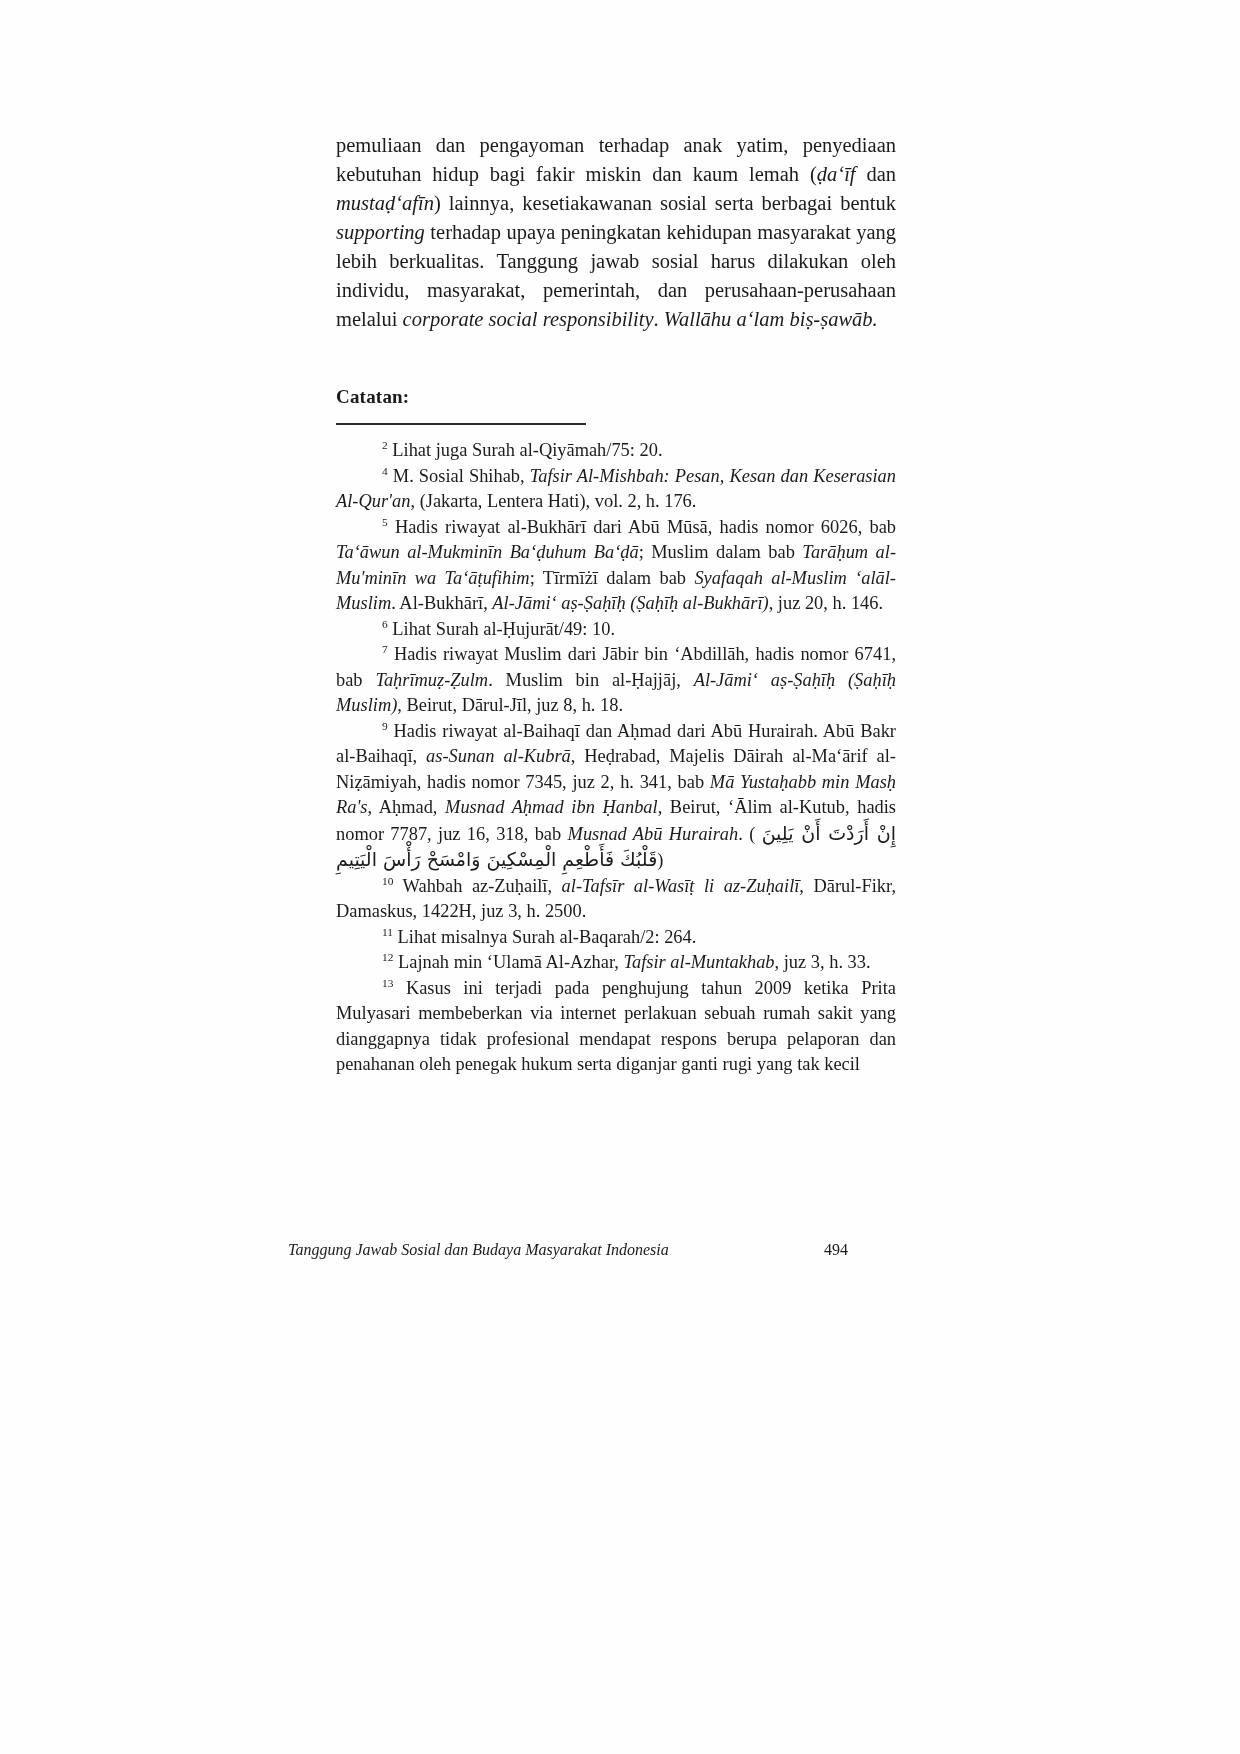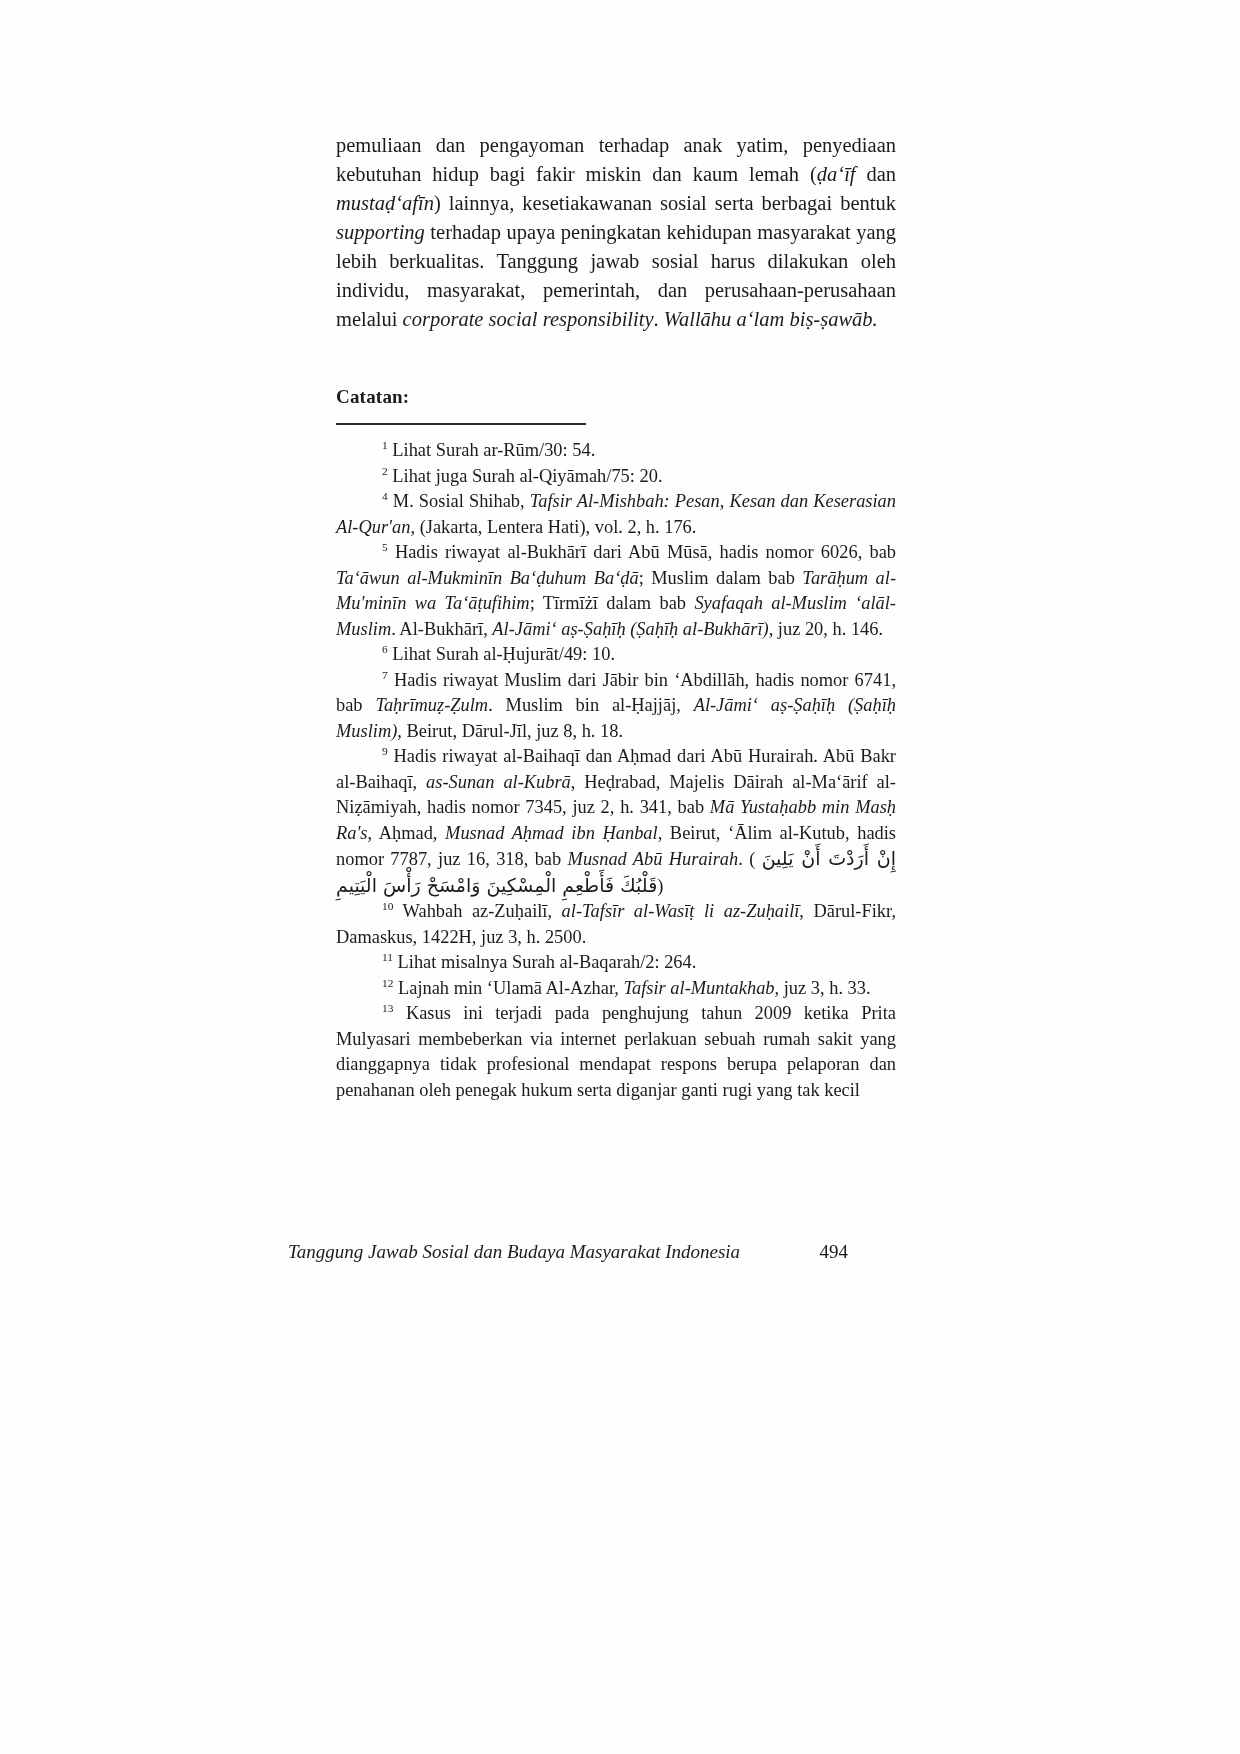--- a/index.html
+++ b/index.html
@@ -61,35 +61,34 @@
     direction: rtl;
   }
   .footer {
     position: absolute;
     left: 288px;
     top: 1241px;
     width: 560px;
     display: flex;
     justify-content: space-between;
     align-items: baseline;
-    font-size: 19px;
+    font-size: 16px;
   }
   .footer-title { font-style: italic; }
   .page-number { font-style: normal; }
 </style>
 </head>
 <body>
 
 <div class="page">
   <div class="content">
     <p class="body-par" id="body-par"><span>pemuliaan dan pengayoman terhadap anak yatim, penyediaan kebutuhan hidup bagi fakir miskin dan kaum lemah (</span><span class="it">ḍa‘īf</span><span> dan </span><span class="it">mustaḍ‘afīn</span><span>) lainnya, kesetiakawanan sosial serta berbagai bentuk </span><span class="it">supporting</span><span> terhadap upaya peningkatan kehidupan masyarakat yang lebih berkualitas. Tanggung jawab sosial harus dilakukan oleh individu, masyarakat, pemerintah, dan perusahaan-perusahaan melalui </span><span class="it">corporate social responsibility</span><span>. </span><span class="it">Wallāhu a‘lam biṣ-ṣawāb.</span></p>
     <h2 class="notes-heading">Catatan:</h2>
     <div class="rule"></div>
     <div id="footnotes">
-        <p class="fn"><sup>1</sup> <span>Lihat Surah ar-Rūm/30: 54.</span></p>
         <p class="fn"><sup>2</sup> <span>Lihat juga Surah al-Qiyāmah/75: 20.</span></p>
         <p class="fn"><sup>4</sup> <span>M. Sosial Shihab, </span><span class="it">Tafsir Al-Mishbah: Pesan, Kesan dan Keserasian Al-Qur'an</span><span>, (Jakarta, Lentera Hati), vol. 2, h. 176.</span></p>
         <p class="fn"><sup>5</sup> <span>Hadis riwayat al-Bukhārī dari Abū Mūsā, hadis nomor 6026, bab </span><span class="it">Ta‘āwun al-Mukminīn Ba‘ḍuhum Ba‘ḍā</span><span>; Muslim dalam bab </span><span class="it">Tarāḥum al-Mu'minīn wa Ta‘āṭufihim</span><span>; Tīrmīżī dalam bab </span><span class="it">Syafaqah al-Muslim ‘alāl-Muslim</span><span>. Al-Bukhārī, </span><span class="it">Al-Jāmi‘ aṣ-Ṣaḥīḥ (Ṣaḥīḥ al-Bukhārī)</span><span>, juz 20, h. 146.</span></p>
         <p class="fn"><sup>6</sup> <span>Lihat Surah al-Ḥujurāt/49: 10.</span></p>
         <p class="fn"><sup>7</sup> <span>Hadis riwayat Muslim dari Jābir bin ‘Abdillāh, hadis nomor 6741, bab </span><span class="it">Taḥrīmuẓ-Ẓulm</span><span>. Muslim bin al-Ḥajjāj, </span><span class="it">Al-Jāmi‘ aṣ-Ṣaḥīḥ (Ṣaḥīḥ Muslim)</span><span>, Beirut, Dārul-Jīl, juz 8, h. 18.</span></p>
         <p class="fn"><sup>9</sup> <span>Hadis riwayat al-Baihaqī dan Aḥmad dari Abū Hurairah. Abū Bakr al-Baihaqī, </span><span class="it">as-Sunan al-Kubrā</span><span>, Heḍrabad, Majelis Dāirah al-Ma‘ārif al-Niẓāmiyah, hadis nomor 7345, juz 2, h. 341, bab </span><span class="it">Mā Yustaḥabb min Masḥ Ra's</span><span>, Aḥmad, </span><span class="it">Musnad Aḥmad ibn Ḥanbal</span><span>, Beirut, ‘Ālim al-Kutub, hadis nomor 7787, juz 16, 318, bab </span><span class="it">Musnad Abū Hurairah</span><span>. ( </span><span class="ar" dir="rtl">إِنْ أَرَدْتَ أَنْ يَلِينَ قَلْبُكَ فَأَطْعِمِ الْمِسْكِينَ وَامْسَحْ رَأْسَ الْيَتِيمِ</span><span>)</span></p>
         <p class="fn"><sup>10</sup> <span>Wahbah az-Zuḥailī, </span><span class="it">al-Tafsīr al-Wasīṭ li az-Zuḥailī</span><span>, Dārul-Fikr, Damaskus, 1422H, juz 3, h. 2500.</span></p>
         <p class="fn"><sup>11</sup> <span>Lihat misalnya Surah al-Baqarah/2: 264.</span></p>
         <p class="fn"><sup>12</sup> <span>Lajnah min ‘Ulamā Al-Azhar, </span><span class="it">Tafsir al-Muntakhab</span><span>, juz 3, h. 33.</span></p>
         <p class="fn"><sup>13</sup> <span>Kasus ini terjadi pada penghujung tahun 2009 ketika Prita Mulyasari membeberkan via internet perlakuan sebuah rumah sakit yang dianggapnya tidak profesional mendapat respons berupa pelaporan dan penahanan oleh penegak hukum serta diganjar ganti rugi yang tak kecil</span></p>

